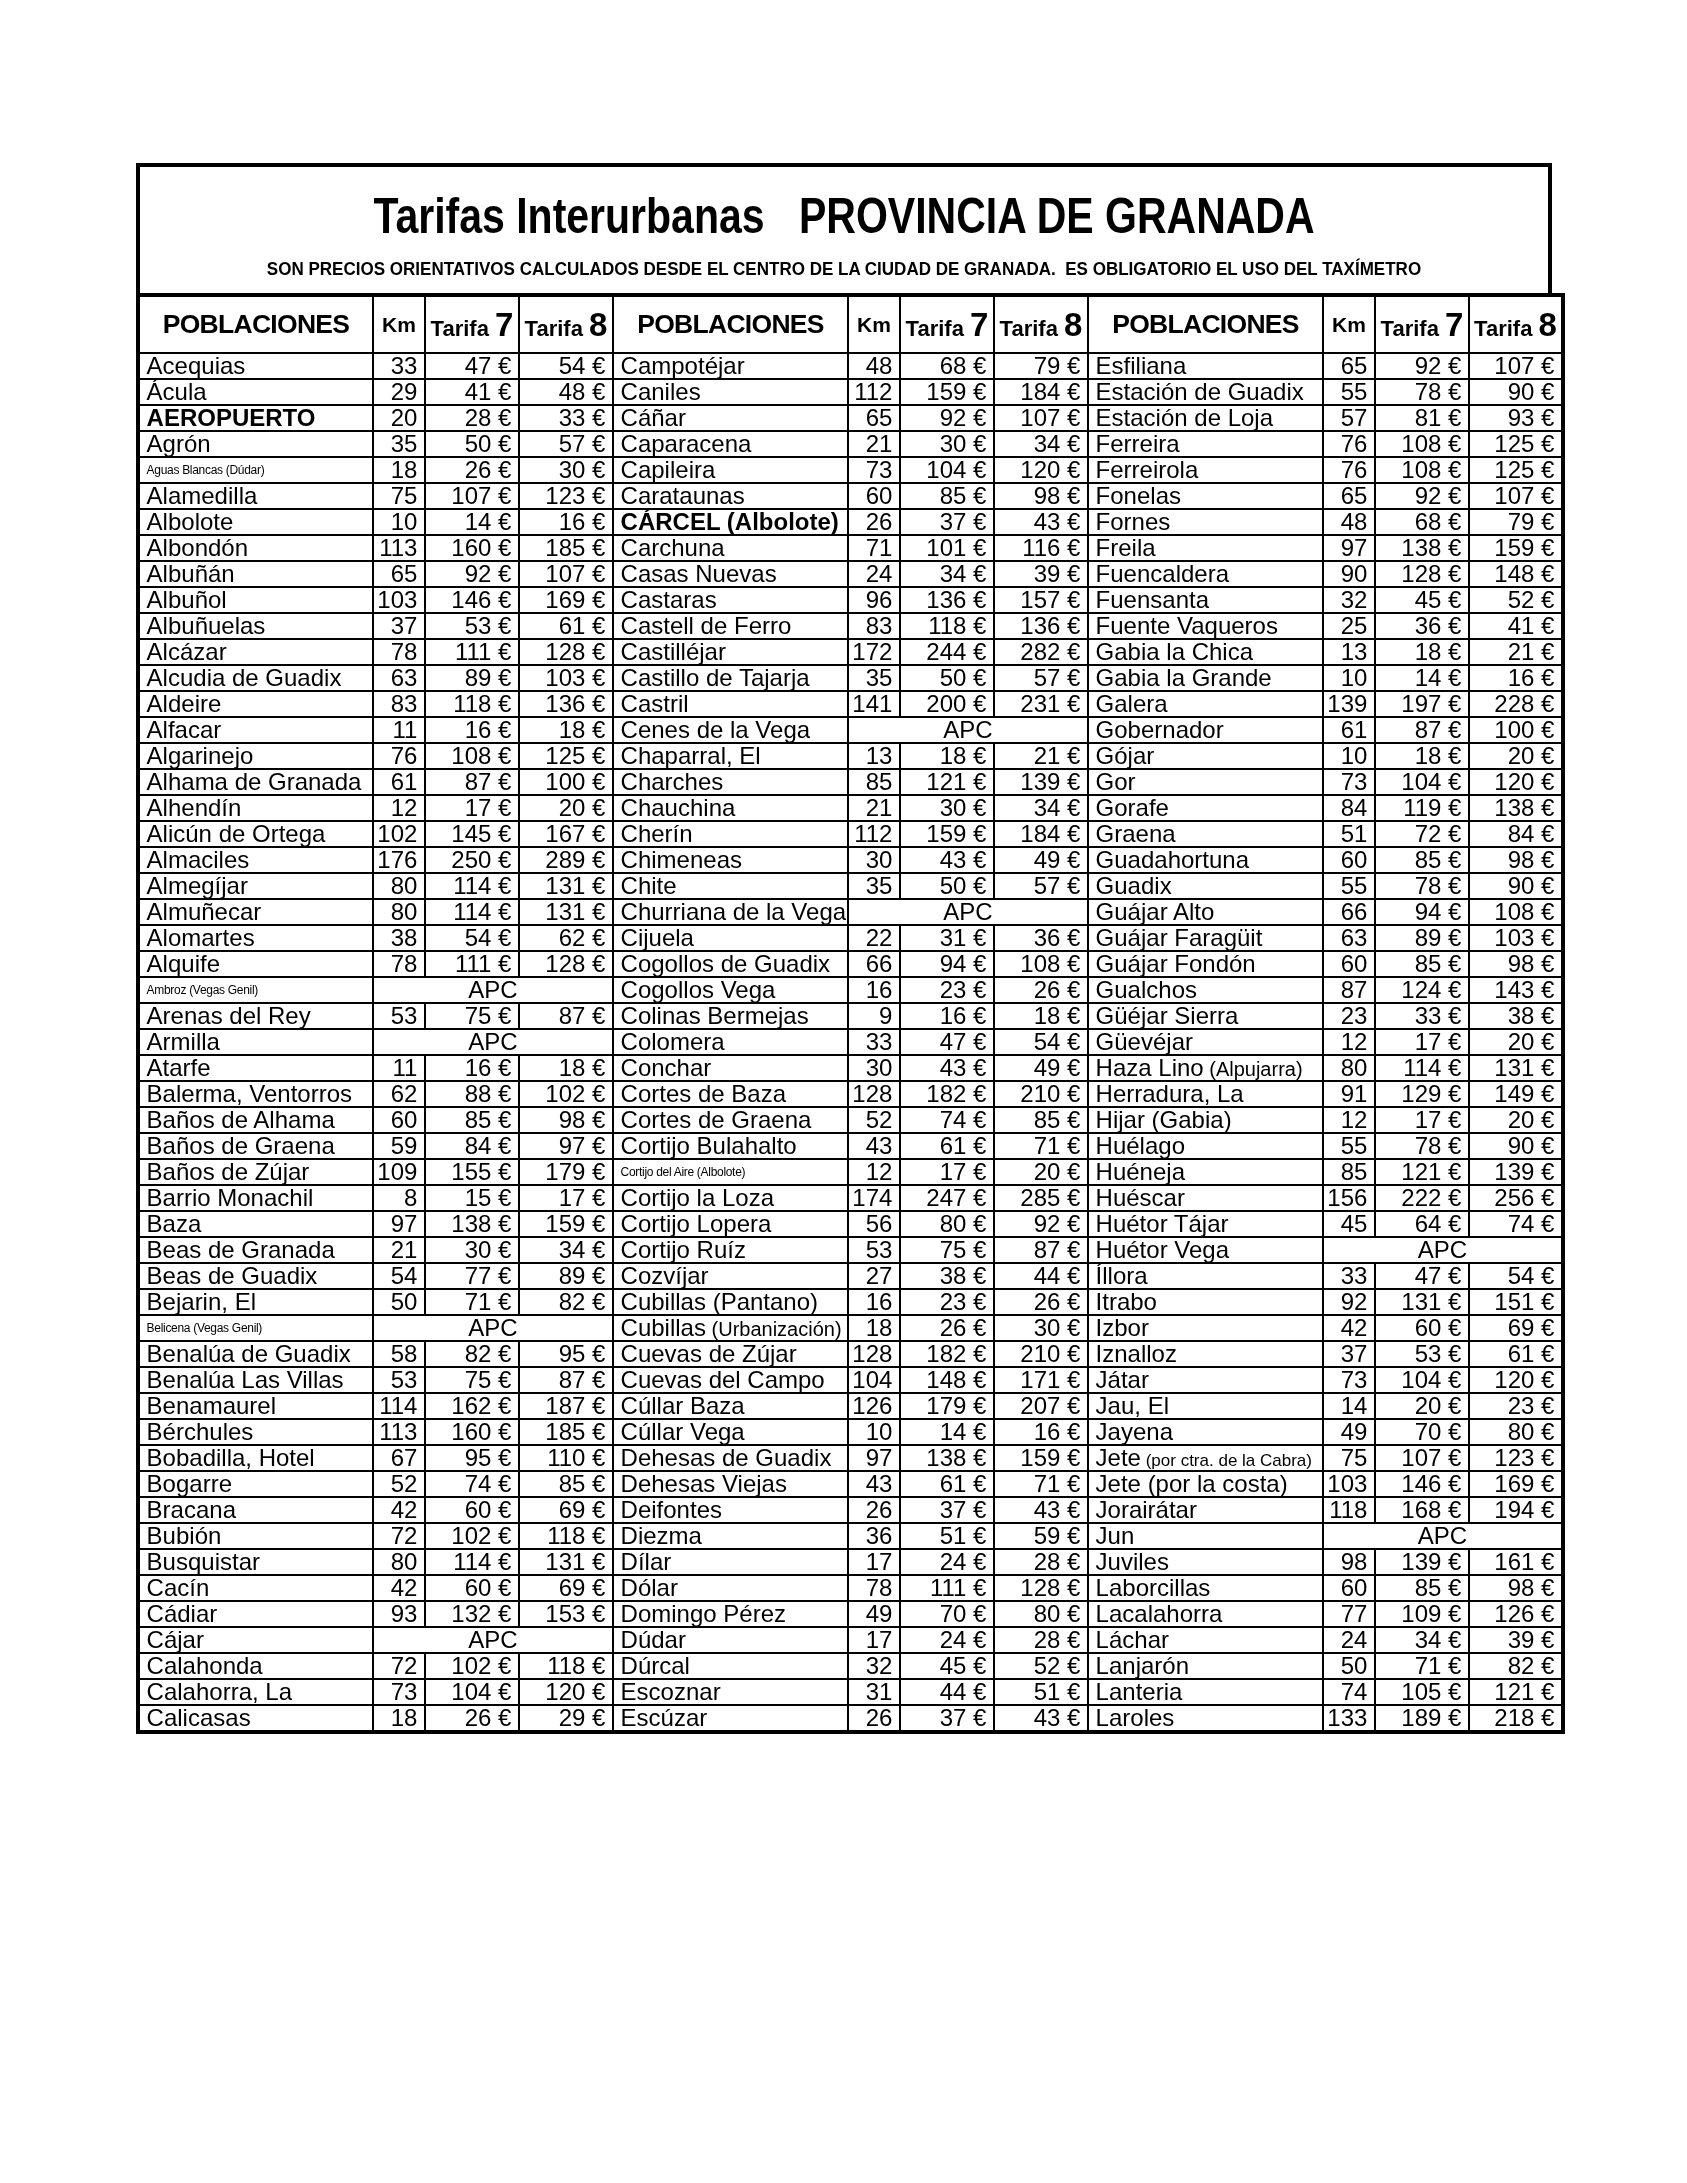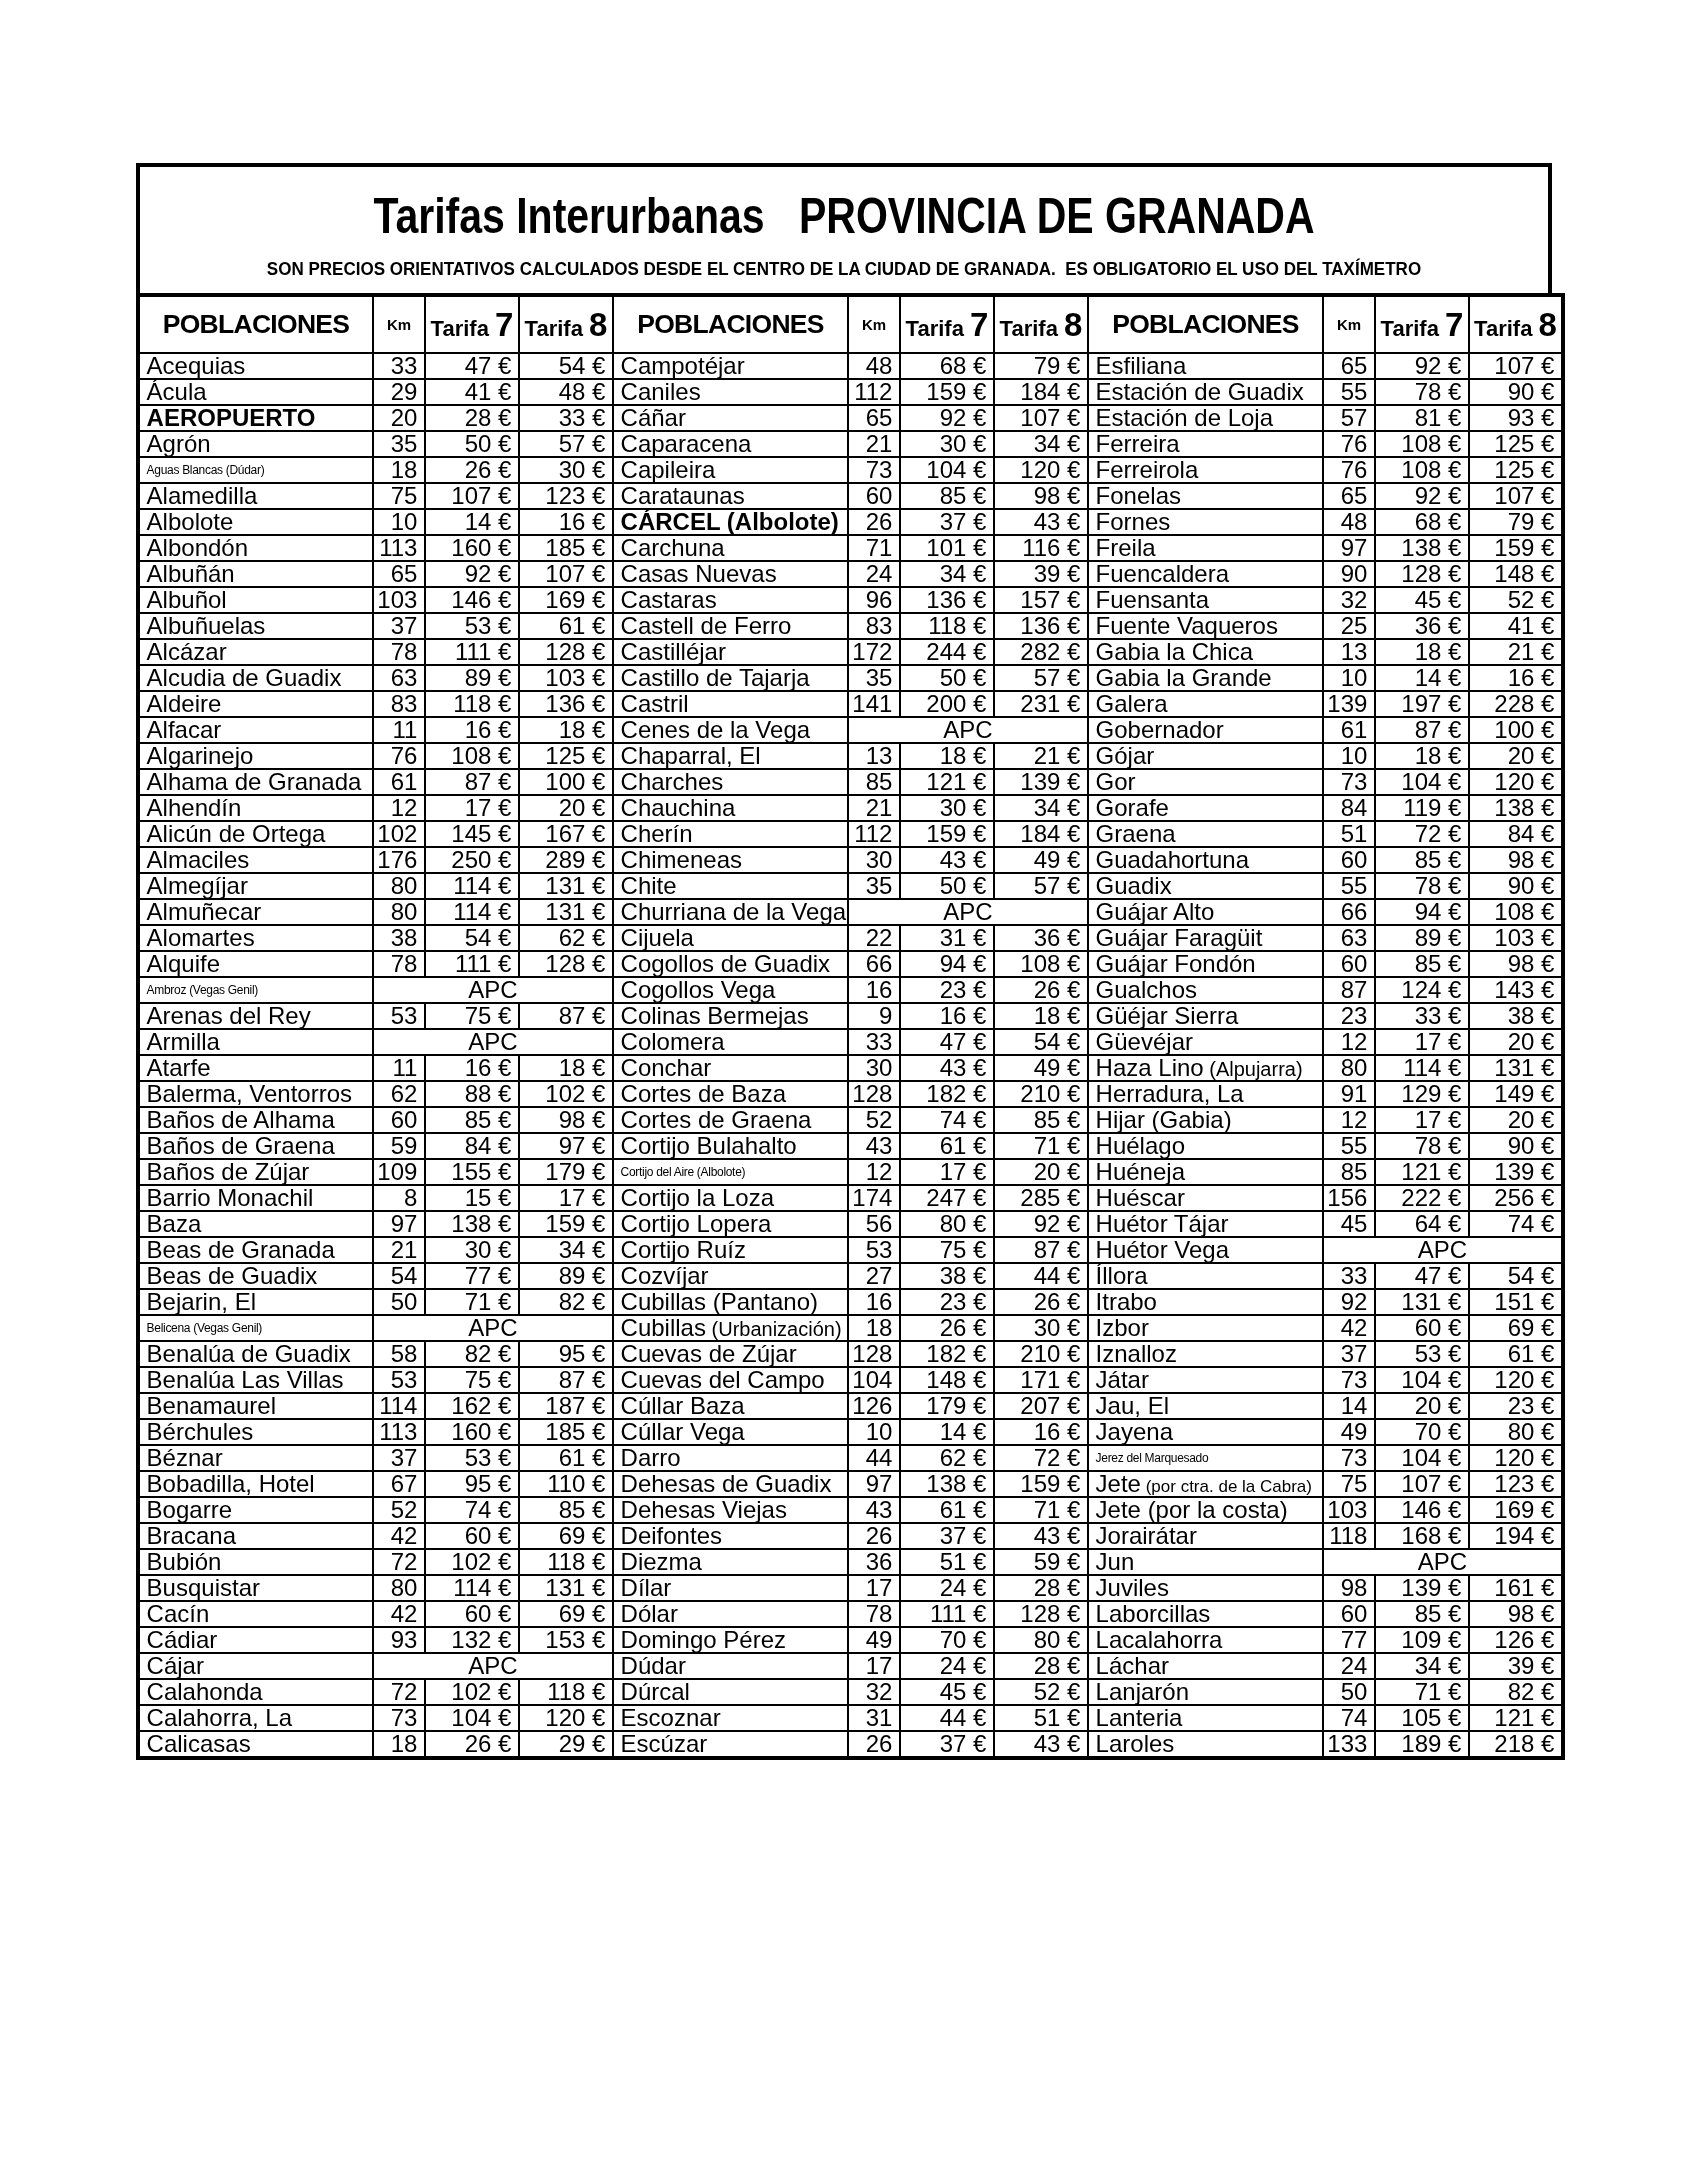--- a/index.html
+++ b/index.html
@@ -44,21 +44,21 @@
   th, td {
     border: 2px solid #000;
     box-sizing: border-box;
     overflow: hidden;
     white-space: nowrap;
     padding: 0;
   }
   thead tr { height: 58px; }
   th { font-weight: 700; text-align: center; }
   th.pobl { font-size: 26.5px; letter-spacing: -0.7px; }
-  th.kmh  { font-size: 15px; }
+  th.kmh  { font-size: 21px; }
   th.t    { font-size: 22px; }
   th.t .big { font-size: 33px; font-weight: 700; }
 
   tbody tr { height: 22px; }
   td { line-height: 1; }
   td.name { font-size: 24px; text-align: left; padding-left: 6.6px; }
   td.name.bold  { font-weight: 700; }
   td.name.small { font-size: 12px; letter-spacing: -0.3px; }
   .suffix        { font-size: 20px; }
   .suffix.normal { font-size: 24px; }
@@ -680,34 +680,20 @@
           <td class="name">Cúllar Vega</td>
           <td class="num">10</td>
           <td class="num">14 €</td>
           <td class="num">16 €</td>
           <td class="name">Jayena</td>
           <td class="num">49</td>
           <td class="num">70 €</td>
           <td class="num">80 €</td>
         </tr>
         <tr>
-          <td class="name">Béznar</td>
-          <td class="num">37</td>
-          <td class="num">53 €</td>
-          <td class="num">61 €</td>
-          <td class="name">Darro</td>
-          <td class="num">44</td>
-          <td class="num">62 €</td>
-          <td class="num">72 €</td>
-          <td class="name small">Jerez del Marquesado</td>
-          <td class="num">73</td>
-          <td class="num">104 €</td>
-          <td class="num">120 €</td>
-        </tr>
-        <tr>
           <td class="name">Bobadilla, Hotel</td>
           <td class="num">67</td>
           <td class="num">95 €</td>
           <td class="num">110 €</td>
           <td class="name">Dehesas de Guadix</td>
           <td class="num">97</td>
           <td class="num">138 €</td>
           <td class="num">159 €</td>
           <td class="name">Jete<span class="suffix tiny"> (por ctra. de la Cabra)</span></td>
           <td class="num">75</td>

